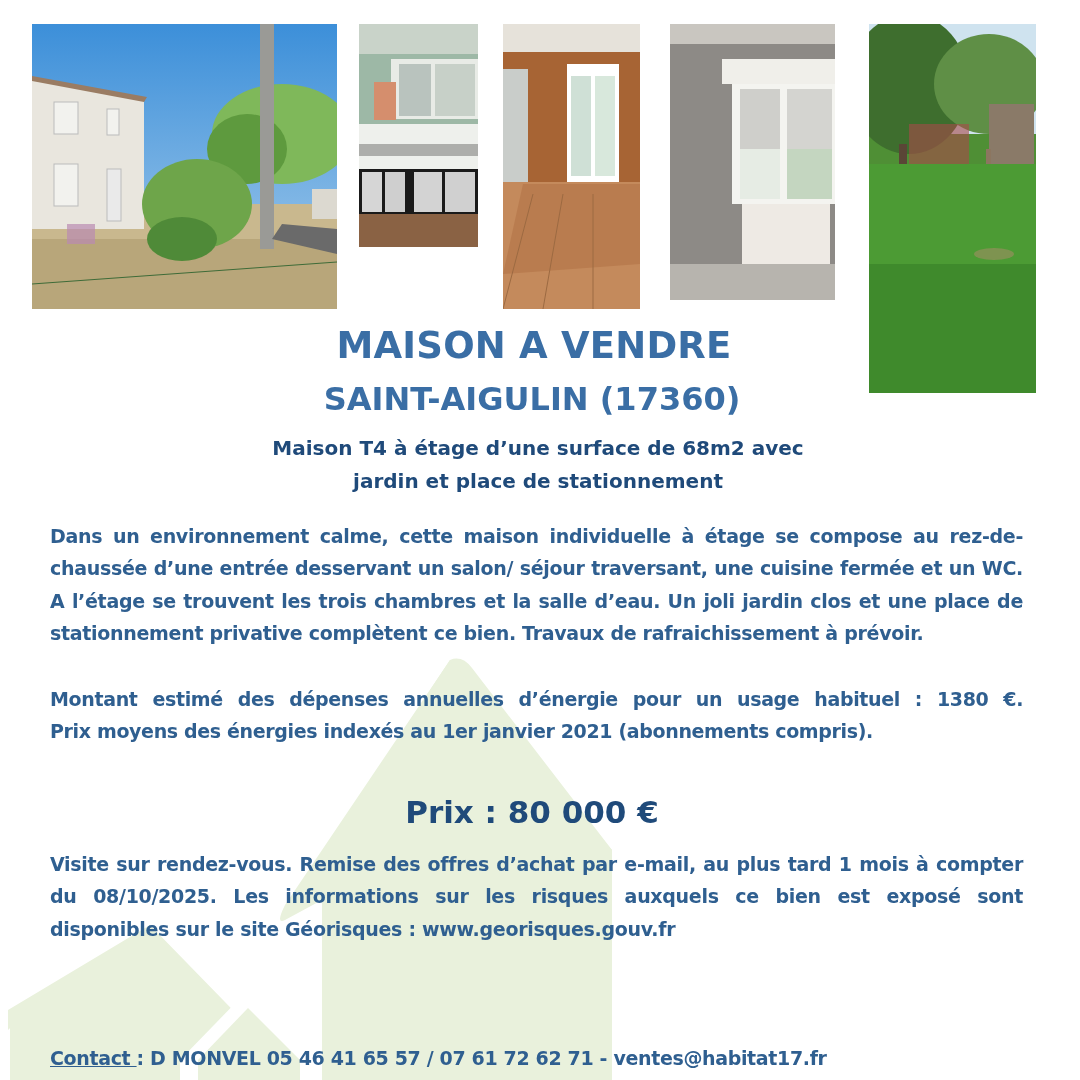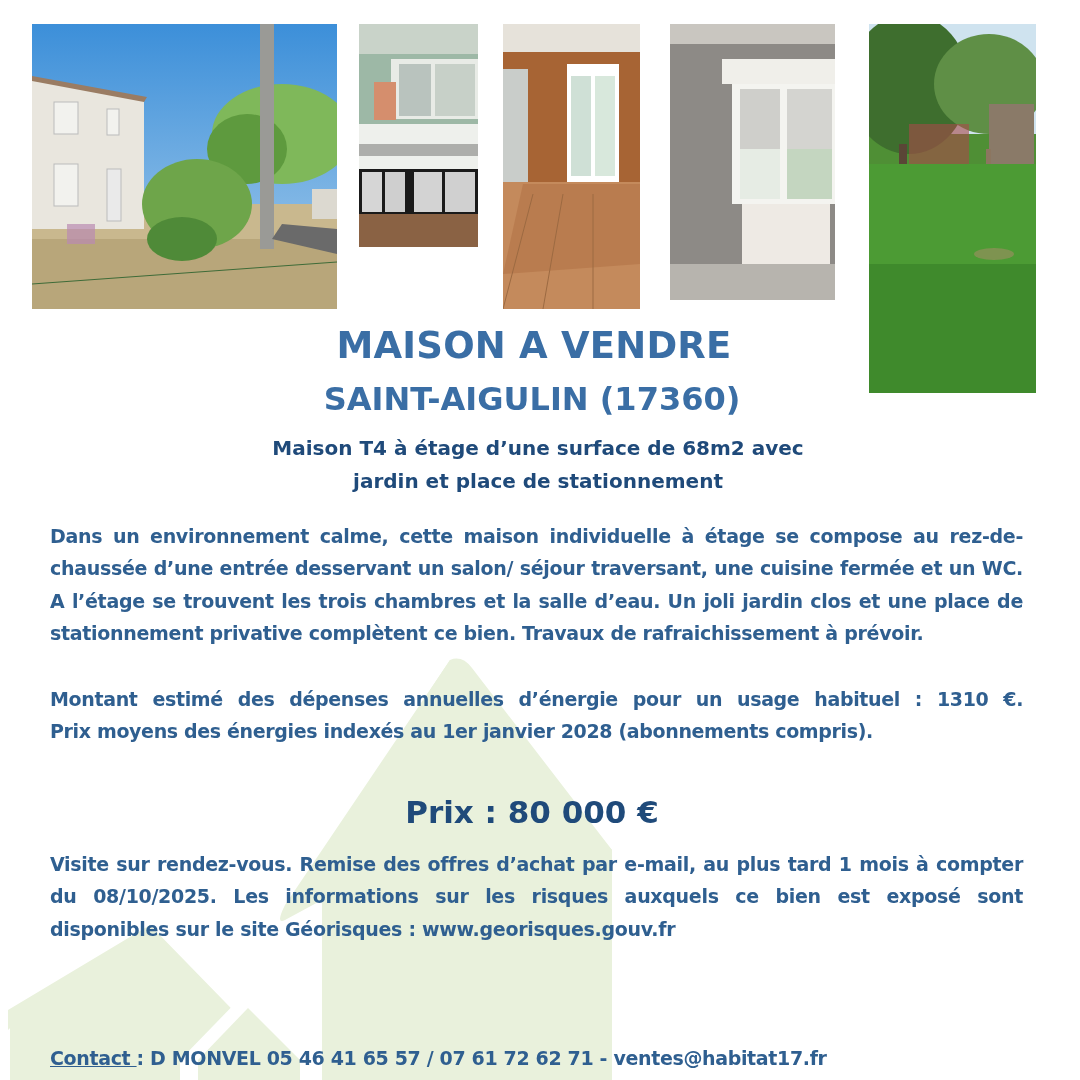--- a/index.html
+++ b/index.html
@@ -147,22 +147,22 @@
 <div class="title t1">MAISON A VENDRE</div>
 <div class="title t2">SAINT-AIGULIN (17360)</div>
 <div class="sub">
   <div>Maison T4 à étage d’une surface de 68m2 avec</div>
   <div>jardin et place de stationnement</div>
 </div>
 
 <div class="para p-desc">Dans un environnement calme, cette maison individuelle à étage se compose au rez-de-chaussée d’une entrée desservant un salon/ séjour traversant, une cuisine fermée et un WC. A l’étage se trouvent les  trois chambres et la salle d’eau. Un joli jardin clos et une place de stationnement privative complètent ce bien. Travaux de rafraichissement à prévoir.</div>
 
 <div class="para p-energy">
-  <span class="line justify">Montant estimé des dépenses annuelles d’énergie pour un usage habituel : 1310 €.</span>
-  <span class="line">Prix moyens des énergies indexés au 1er janvier 2028 (abonnements compris).</span>
+  <span class="line justify">Montant estimé des dépenses annuelles d’énergie pour un usage habituel : 1380 €.</span>
+  <span class="line">Prix moyens des énergies indexés au 1er janvier 2021 (abonnements compris).</span>
 </div>
 
 <div class="price">Prix : 80 000 €</div>
 
 <div class="para p-legal">
   <span class="block">Visite sur rendez-vous. Remise des offres d’achat par e-mail, au plus tard 1 mois à compter du 08/10/2025. Les informations sur les risques auxquels ce bien est exposé sont disponibles sur le site Géorisques : www.georisques.gouv.fr</span>
 </div>
 
 <div class="contact">
   <span class="label">Contact </span><span>: D MONVEL 05 46 41 65 57 / 07 61 72 62 71 - ventes@habitat17.fr</span>

